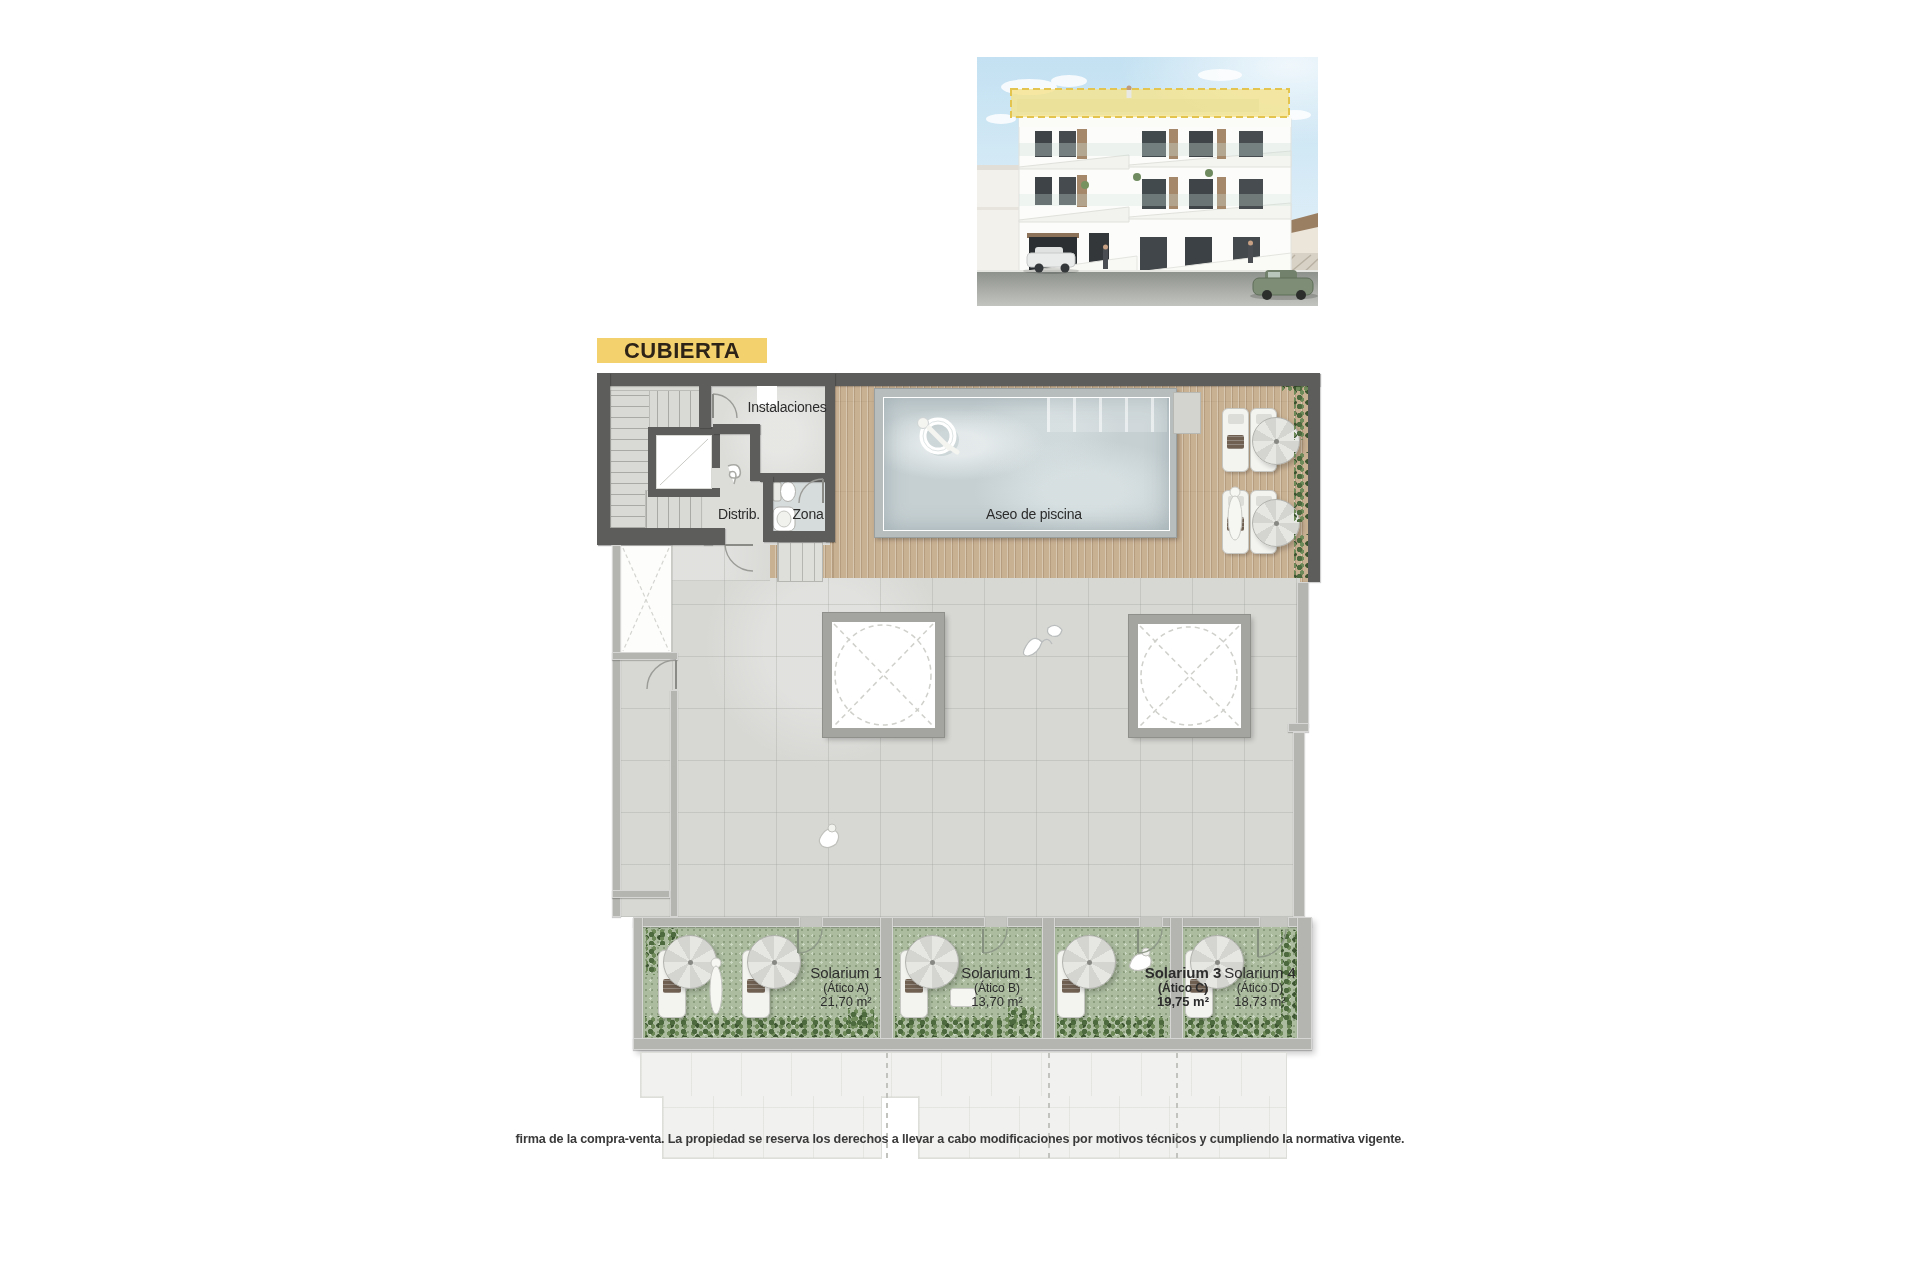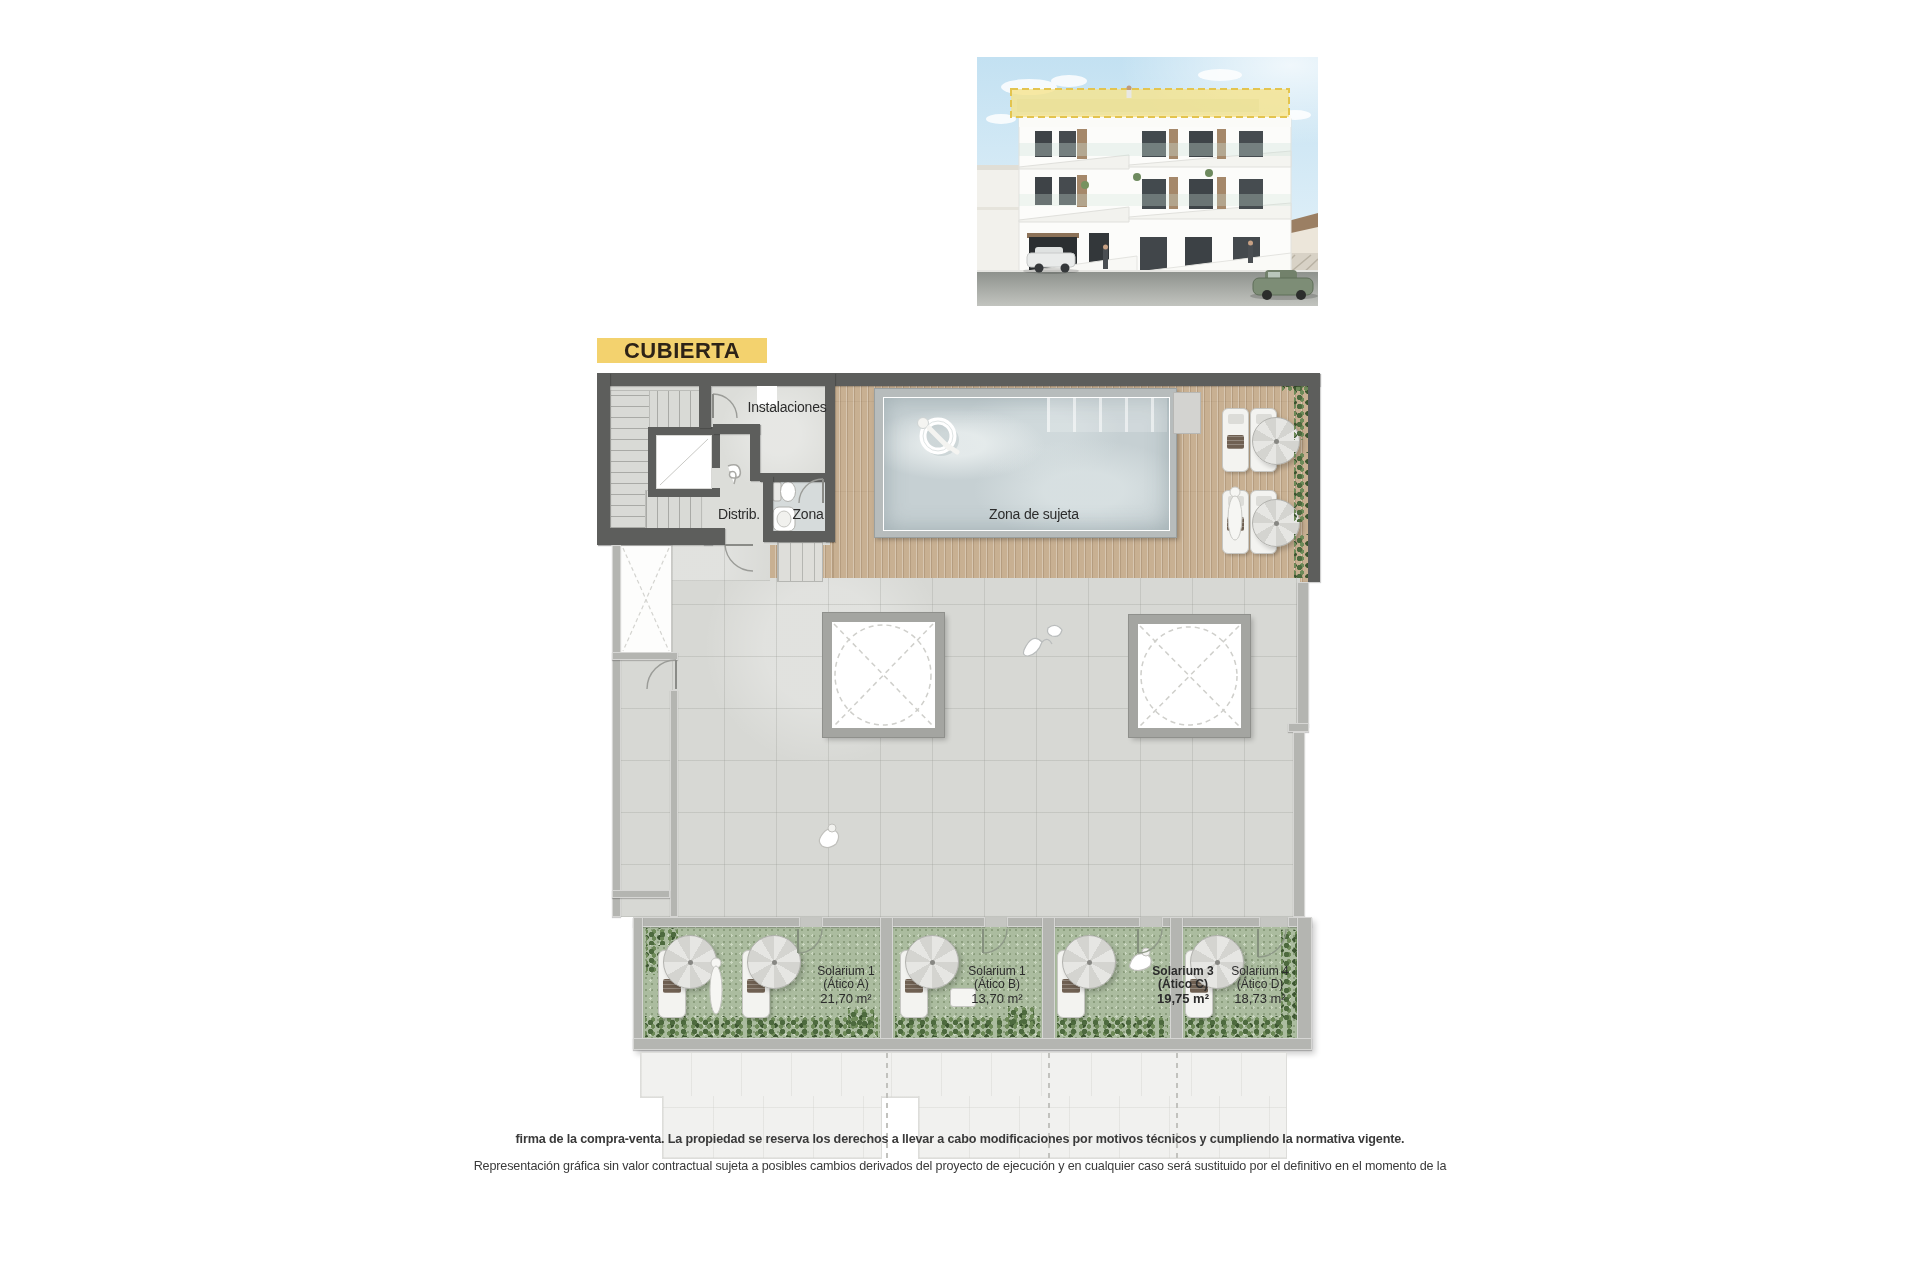--- a/index.html
+++ b/index.html
@@ -42,21 +42,21 @@
         box-shadow:3px 3px 5px rgba(0,0,0,.2);}
   .parasol::after{content:"";position:absolute;left:50%;top:50%;width:5px;height:5px;margin:-2.5px;border-radius:50%;background:#878783;}
   .skylight{position:absolute;background:#ffffff;border:9px solid #a4a5a1;box-shadow:0 0 0 1px #8f908c,3px 3px 5px rgba(0,0,0,.22);}
   .ghost{position:absolute;background:#f1f1ef;border:1px solid #dddddA;
         background-image:repeating-linear-gradient(0deg, rgba(205,205,200,.35) 0 1px, transparent 1px 50px),
                          repeating-linear-gradient(90deg, rgba(205,205,200,.35) 0 1px, transparent 1px 50px);}
   .dotline{position:absolute;width:2px;background-image:repeating-linear-gradient(0deg,#c2c2be 0 5px, transparent 5px 10px);}
   
   .plan-label{position:absolute;color:#2c2c2c;font-size:14px;letter-spacing:-.2px;text-align:center;white-space:nowrap;}
   .sol-label{position:absolute;width:110px;text-align:center;color:#2c2c2c;line-height:1.12;}
-  .sol-label .l1{font-size:12px;}
+  .sol-label .l1{font-size:15px;}
   .sol-label .l2{font-size:12px;}
   .sol-label .l3{font-size:13px;}
   .badge{position:absolute;left:597px;top:338px;width:170px;height:25px;background:#f3d26e;
         display:flex;align-items:center;justify-content:center;
         font-size:22px;font-weight:bold;letter-spacing:.5px;color:#2d2317;}
   .disclaimer{position:absolute;left:410px;width:1100px;text-align:center;color:#3a3a3a;font-size:12.6px;letter-spacing:-.15px;line-height:17px;}
   .steps-sm{position:absolute;background-color:#dededa;
         background-image:repeating-linear-gradient(90deg,#b5b6b2 0 1px, transparent 1px 12px);border:1px solid #b5b6b2;}
   .pad{position:absolute;background:#d3d3d0;border:1px solid #b7b7b4;}
   .xarea{position:absolute;background:#fdfdfc;border:1px solid #c9c9c6;}
@@ -405,21 +405,21 @@
     <div class="ghost" style="left:640px;top:1052px;width:645px;height:44px;"></div>
     <div class="ghost" style="left:662px;top:1096px;width:218px;height:62px;border-top:none;"></div>
     <div class="ghost" style="left:918px;top:1096px;width:367px;height:62px;border-top:none;"></div>
     <div class="dotline" style="left:886px;top:1052px;height:106px;"></div>
     <div class="dotline" style="left:1048px;top:1052px;height:106px;"></div>
     <div class="dotline" style="left:1176px;top:1052px;height:106px;"></div>
 
     <div class="plan-label" style="left:737px;top:399px;width:100px;">Instalaciones</div>
     <div class="plan-label" style="left:705px;top:506px;width:68px;">Distrib.</div>
     <div class="plan-label" style="left:785px;top:506px;width:46px;">Zona</div>
-    <div class="plan-label" style="left:950px;top:506px;width:168px;">Zona de sujeta</div>
+    <div class="plan-label" style="left:950px;top:506px;width:168px;">Aseo de piscina</div>
 
     <div class="sol-label" style="left:791px;top:965px;">
       <div class="l1">Solarium 1</div>
       <div class="l2">(Ático A)</div>
       <div class="l3">21,70 m²</div>
     </div>
     <div class="sol-label" style="left:942px;top:965px;">
       <div class="l1">Solarium 1</div>
       <div class="l2">(Ático B)</div>
       <div class="l3">13,70 m²</div>
@@ -429,16 +429,15 @@
       <div class="l2">(Ático C)</div>
       <div class="l3">19,75 m²</div>
     </div>
     <div class="sol-label" style="left:1205px;top:965px;">
       <div class="l1">Solarium 4</div>
       <div class="l2">(Ático D)</div>
       <div class="l3">18,73 m²</div>
     </div>
   </div>
 
-  <div class="disclaimer" style="top:1158px;">Representación gráfica sin valor contractual sujeta a posibles cambios derivados del proyecto de ejecución y en cualquier caso será sustituido por el definitivo en el momento de la</div>
   <div class="disclaimer" style="top:1131px;font-weight:bold;">firma de la compra-venta. La propiedad se reserva los derechos a llevar a cabo modificaciones por motivos técnicos y cumpliendo la normativa vigente.</div>
 
 </div>
 
 </body></html>

